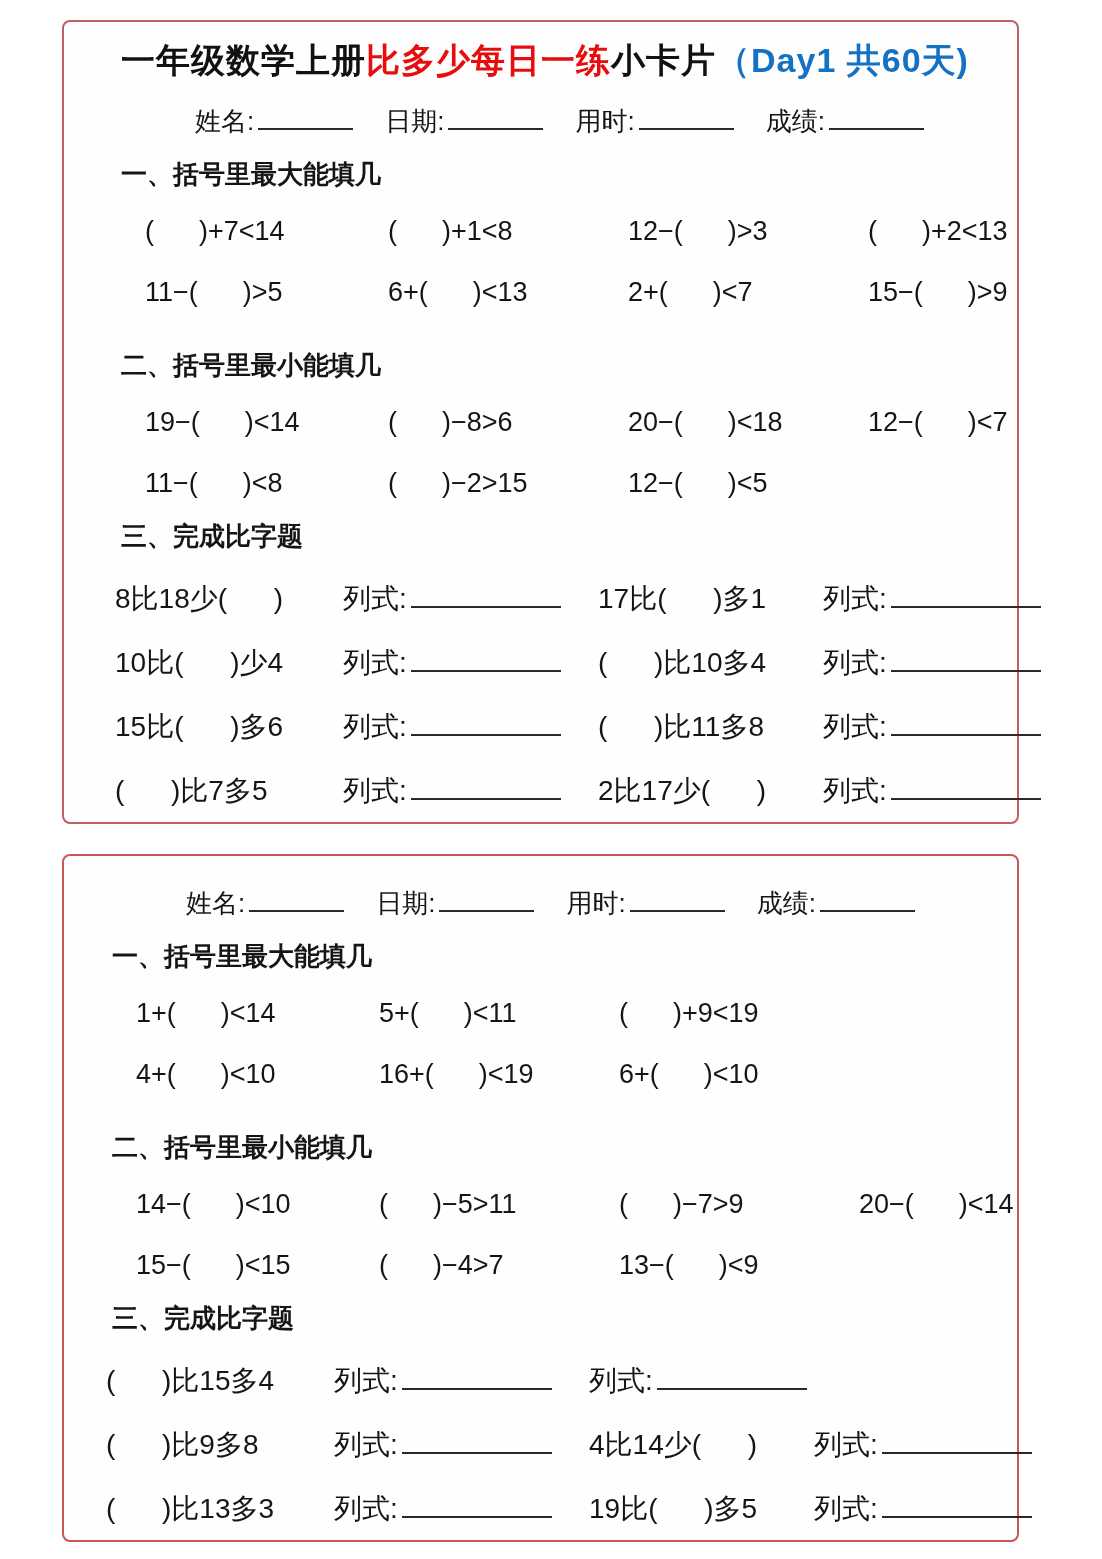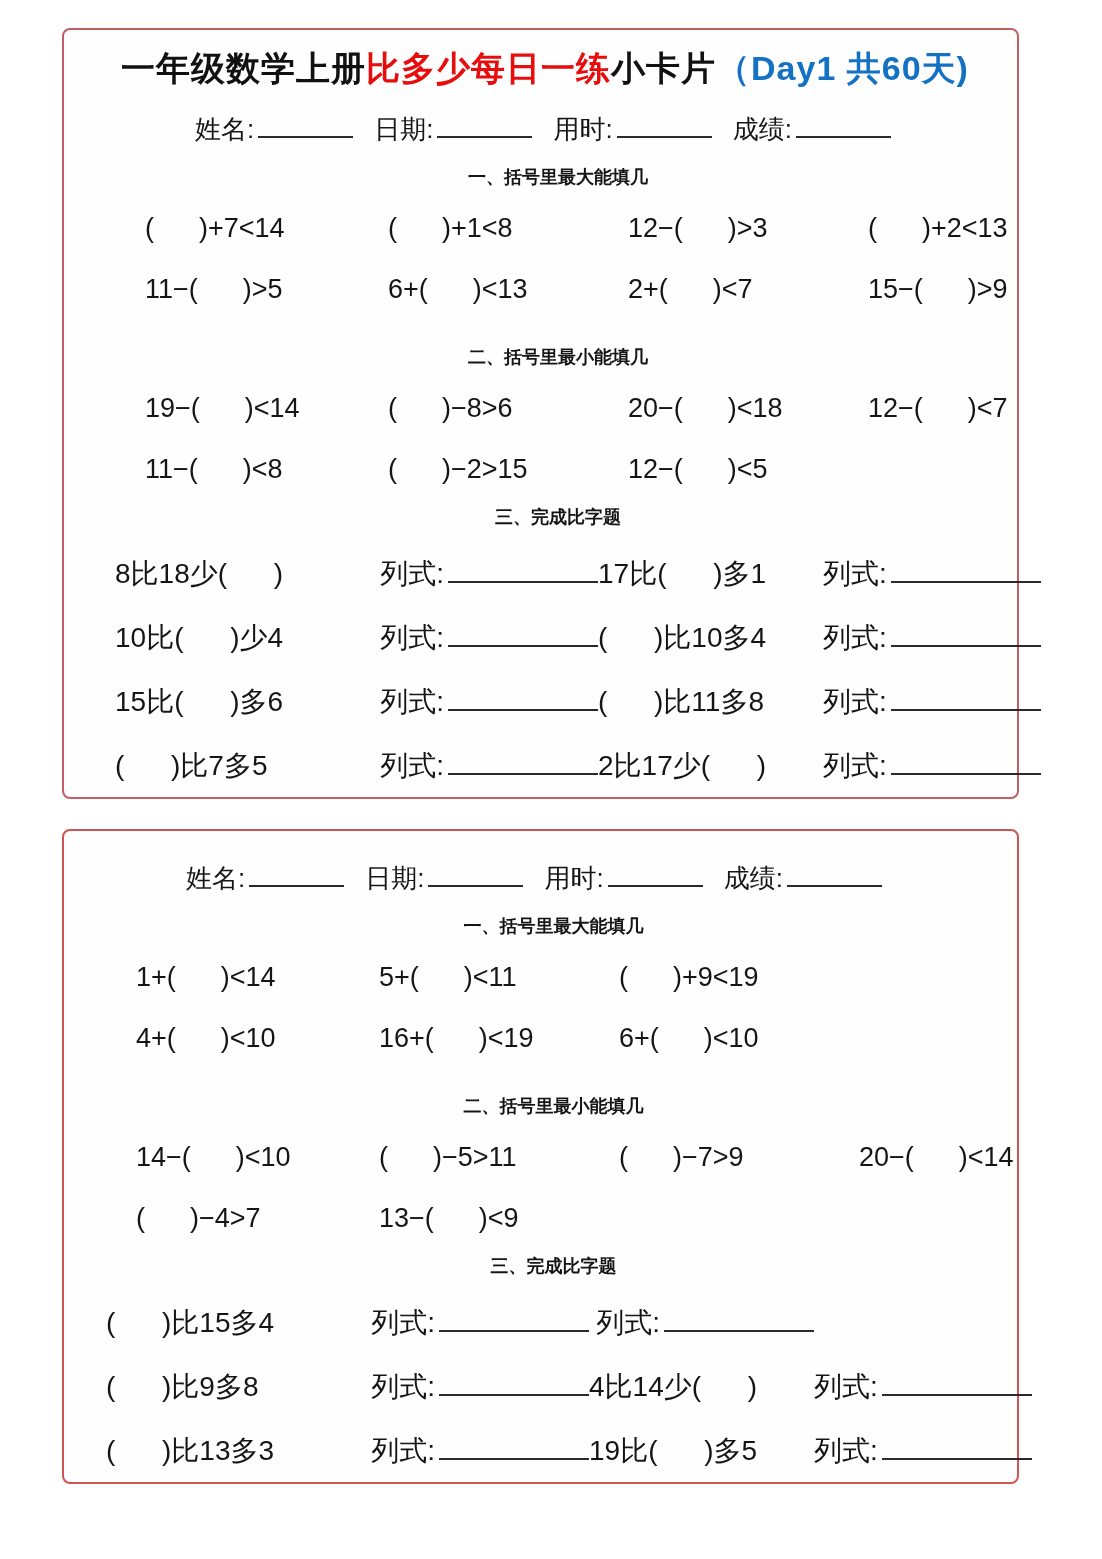--- a/index.html
+++ b/index.html
@@ -14,57 +14,56 @@
 
   .card {
     box-sizing: border-box;
     width: 957px;
     margin-left: 62px;
     border: 2px solid #c25f63;
     border-radius: 8px;
     padding: 10px 22px 12px 22px;
     background: #fffefe;
   }
-  .card.first { margin-top: 28px; padding-left: 31px; }
+  .card.first { margin-top: 20px; padding-left: 31px; }
   .card.second { margin-top: 30px; border-color: #cc5654; }
 
   .title {
     text-align: center;
     font-size: 34px;
     font-weight: 700;
     letter-spacing: 1px;
     margin-top: 6px;
     white-space: nowrap;
   }
   .t-black { color: #111111; }
   .t-red   { color: #e80d0d; }
   .t-blue  { color: #1472c4; }
 
   .info {
     display: flex;
     margin: 20px 0 0 100px;
-    gap: 21px;
+    gap: 32px;
     font-size: 26px;
   }
   .info-item { white-space: nowrap; }
   .blank {
     display: inline-block;
     border-bottom: 2px solid #2a2a2a;
     height: 20px;
     vertical-align: baseline;
     margin-left: 4px;
   }
   .blank-info { width: 95px; }
   .blank-lieshi { width: 150px; }
 
   .sec-heading {
-    font-size: 18px;
+    font-size: 26px;
     font-weight: 700;
     margin: 18px 0 0 26px;
-    text-align: center;
   }
   .sec-heading.gap-big { margin-top: 40px; }
   .sec-heading.gap-small { margin-top: 20px; }
 
   .expr-row {
     display: grid;
     grid-template-columns: 243px 240px 240px auto;
     padding-left: 50px;
     margin-top: 24px;
     font-size: 27px;
@@ -74,21 +73,21 @@
 
   .cmp-row {
     display: grid;
     grid-template-columns: 228px 255px 225px auto;
     padding-left: 20px;
     margin-top: 26px;
     font-size: 28px;
     align-items: baseline;
   }
   .prob { white-space: pre; }
-  .lieshi { white-space: nowrap; text-align: right; }
+  .lieshi { white-space: nowrap; }
 </style>
 </head>
 <body>
 
 <div class="page">
 
   <div class="card first">
     <div class="title">
       <span class="t-black">一年级数学上册</span><span class="t-red">比多少每日一练</span><span class="t-black">小卡片</span><span class="t-blue">（Day1 共60天)</span>
     </div>
@@ -176,20 +175,21 @@
     </div>
 
     <div class="sec-heading gap-big">二、括号里最小能填几</div>
     <div class="expr-row">
       <span class="expr">14−(      )&lt;10</span>
       <span class="expr">(      )−5&gt;11</span>
       <span class="expr">(      )−7&gt;9</span>
       <span class="expr">20−(      )&lt;14</span>
     </div>
     <div class="expr-row row2">
+      <span class="expr">15−(      )&lt;15</span>
       <span class="expr">(      )−4&gt;7</span>
       <span class="expr">13−(      )&lt;9</span>
     </div>
 
     <div class="sec-heading gap-small">三、完成比字题</div>
     <div class="cmp-row">
       <span class="prob">(      )比15多4</span>
       <span class="lieshi"><span>列式:</span><span class="blank blank-lieshi"></span></span>
       <span class="lieshi"><span>列式:</span><span class="blank blank-lieshi"></span></span>
     </div>

